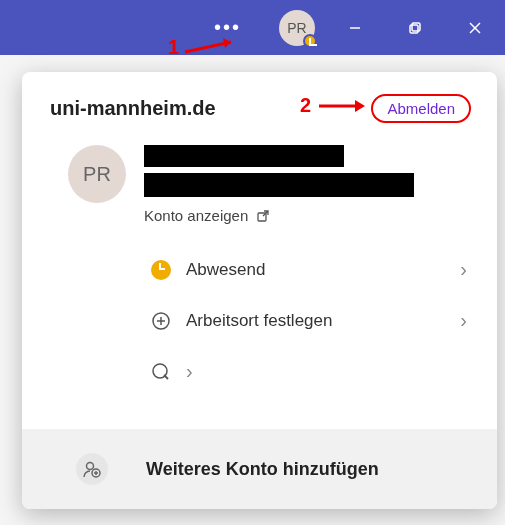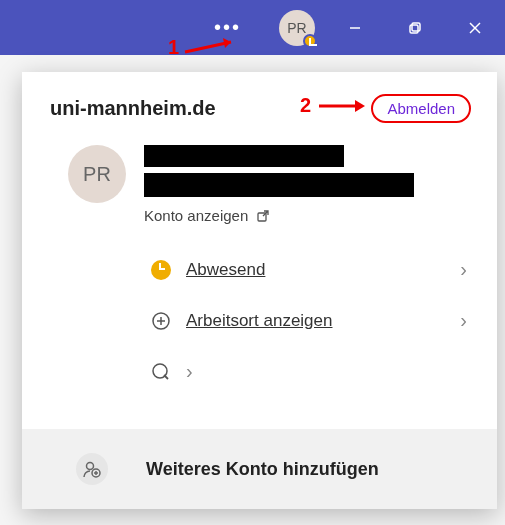--- a/index.html
+++ b/index.html
@@ -23,21 +23,21 @@
     .tb-badge {
       position: absolute; bottom: -2px; right: -2px;
       width: 14px; height: 14px; border-radius: 50%;
       background: #f0ad00; border: 2px solid #4b53bc;
       display: flex; align-items: center; justify-content: center;
     }
     .tb-badge::after { content: ""; width: 6px; height: 6px; border-left: 2px solid #fff; border-bottom: 2px solid #fff; position: absolute; top: 2px; left: 4px; }
     .win-btn { color: #fff; width: 40px; height: 40px; display: flex; align-items: center; justify-content: center; cursor: pointer; }
     .card {
       position: absolute; top: 72px; left: 22px; right: 8px; bottom: 16px;
-      background: #fff; border-radius: 0;
+      background: #fff; border-radius: 8px;
       box-shadow: 0 6px 24px rgba(0,0,0,.25);
       display: flex; flex-direction: column; overflow: hidden;
     }
     .card-head {
       display: flex; justify-content: space-between; align-items: center;
       padding: 22px 26px 16px 28px;
     }
     .domain { font-size: 20px; font-weight: 700; color: #222; }
     .signout-btn {
       border: 2px solid #e00; border-radius: 16px;
@@ -52,21 +52,21 @@
     }
     .profile-info { flex: 1; }
     .redact1 { background: #000; height: 22px; width: 200px; margin-bottom: 6px; }
     .redact2 { background: #000; height: 24px; width: 270px; margin-bottom: 10px; }
     .view-account { font-size: 15px; color: #444; display: flex; align-items: center; gap: 8px; cursor: pointer; }
     .menu { padding: 10px 10px 8px 128px; }
     .menu-item {
       display: flex; align-items: center; gap: 14px;
       padding: 14px 20px 14px 0; cursor: pointer; font-size: 17px; color: #333;
     }
-    .menu-item .label { flex: 1; text-decoration: underline; }
+    .menu-item .label { flex: 1; }
     .chev { color: #888; font-size: 20px; }
     .ic { width: 22px; height: 22px; display: inline-flex; align-items: center; justify-content: center; flex-shrink: 0; }
     .away-icon { width: 20px; height: 20px; border-radius: 50%; background: #f0ad00; position: relative; }
     .away-icon::after { content: ""; position: absolute; top: 3px; left: 8px; width: 2px; height: 7px; background: #fff; }
     .away-icon::before { content: ""; position: absolute; top: 8px; left: 8px; width: 6px; height: 2px; background: #fff; }
     .footer {
       margin-top: auto; background: #f1f1f1;
       display: flex; align-items: center; gap: 38px;
       padding: 24px 28px 24px 54px; cursor: pointer;
     }
@@ -145,21 +145,21 @@
       <span class="chev">›</span>
     </div>
     <div class="menu-item">
       <span class="ic">
         <svg width="20" height="20" viewBox="0 0 20 20">
             <circle cx="10" cy="10" r="8" fill="none" stroke="#555" stroke-width="1.5"></circle>
             <line x1="10" y1="6" x2="10" y2="14" stroke="#555" stroke-width="1.5"></line>
             <line x1="6" y1="10" x2="14" y2="10" stroke="#555" stroke-width="1.5"></line>
           </svg>
       </span>
-      <span class="label">Arbeitsort anzeigen</span>
+      <span class="label">Arbeitsort festlegen</span>
       <span class="chev">›</span>
     </div>
     <div class="menu-item">
       <span class="ic">
         <svg width="20" height="20" viewBox="0 0 20 20">
             <circle cx="9" cy="9" r="7" fill="none" stroke="#555" stroke-width="1.5"></circle>
             <path d="M13 13 L17 17" stroke="#555" stroke-width="1.8"></path>
           </svg>
       </span>
       <span class="chev">›</span>

